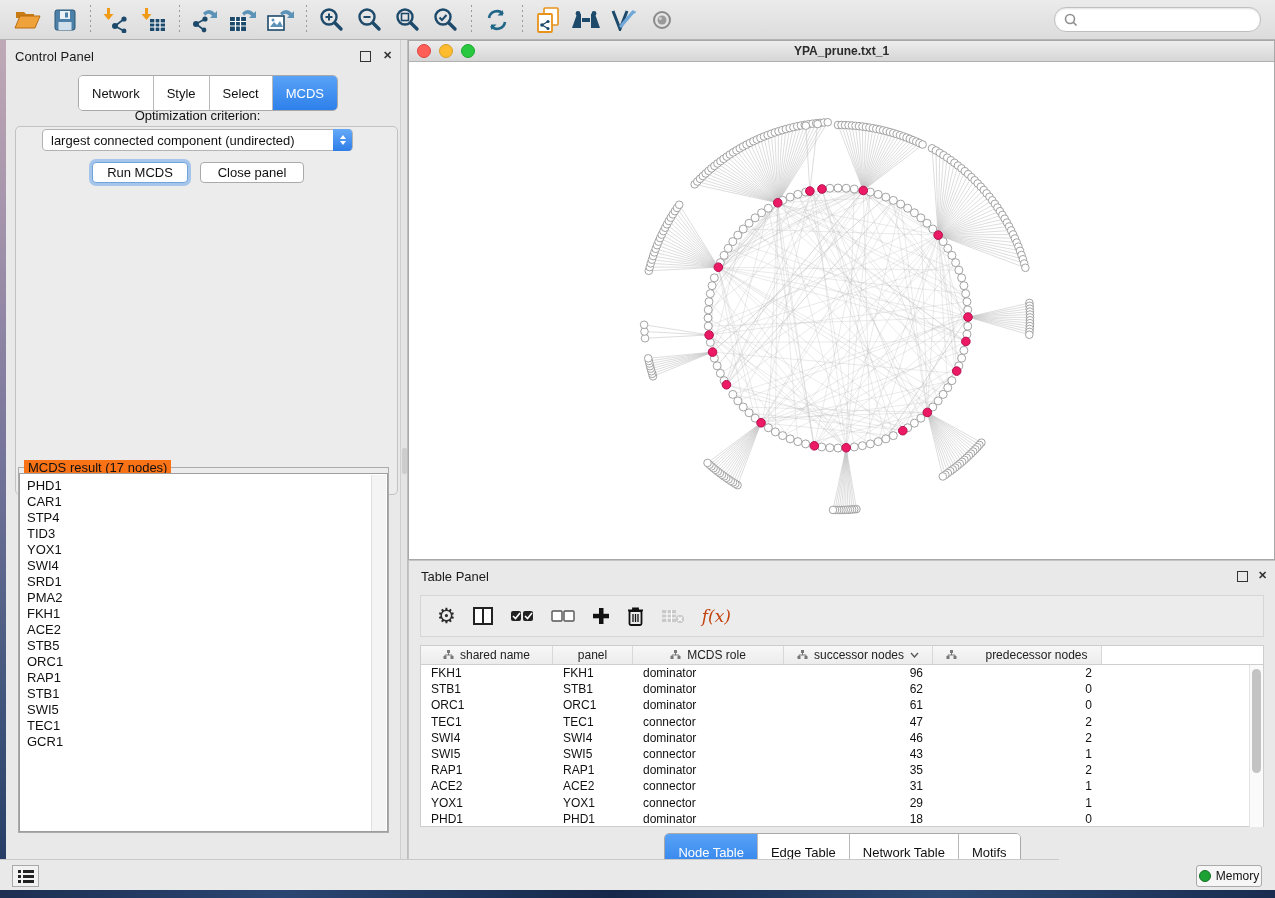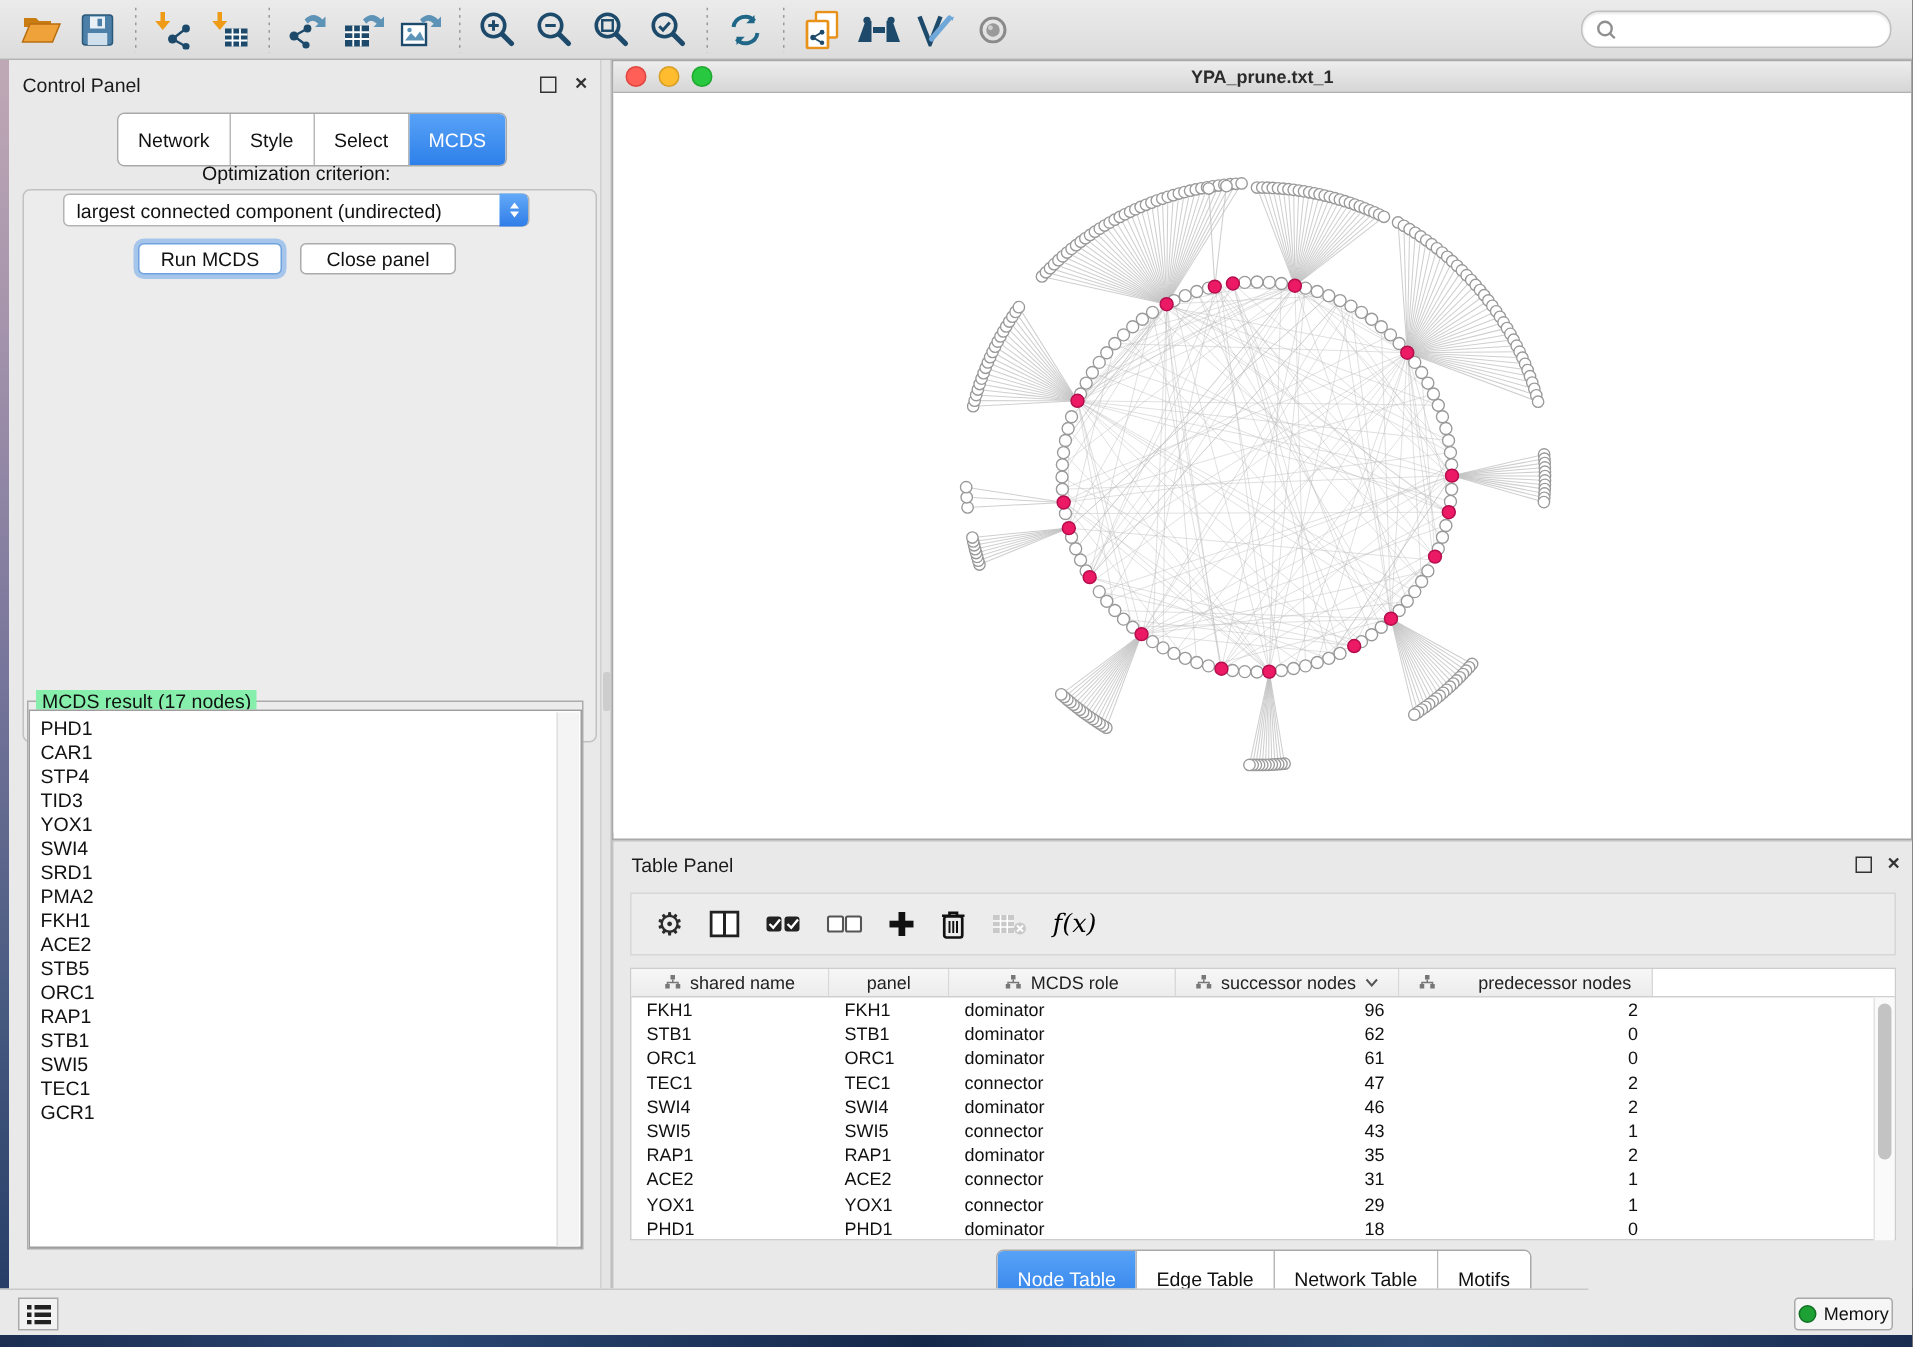--- a/index.html
+++ b/index.html
@@ -53,21 +53,21 @@
   .chev{width:0;height:0;border-left:3.5px solid transparent;border-right:3.5px solid transparent;}
   .chev.up{border-bottom:4px solid #fff;}
   .chev.dn{border-top:4px solid #fff;}
   .pbtn{height:21px;background:#fff;border:1px solid #aaa;border-radius:4px;
     font-size:13px;display:flex;align-items:center;justify-content:center;padding:0 12px;}
   #run-btn{left:86px;top:122px;width:96px;border-color:#6ea3dd;
     box-shadow:0 0 0 3px rgba(110,165,235,.55);}
   #closep-btn{left:194px;top:122px;width:104px;}
 
   #mcds-fieldset{left:12px;top:427px;width:371px;height:366px;border:1px solid #ababab;}
-  #mcds-legend{left:18px;top:420px;background:#86efac;padding:0 4px;font-size:13px;}
+  #mcds-legend{left:18px;top:420px;background:#f97316;padding:0 4px;font-size:13px;}
   #mcds-list-box{left:13px;top:433px;width:369px;height:359px;background:#fff;
     border:1px solid #9e9e9e;overflow:hidden;}
   #mcds-list{margin:0;padding:4px 0 0 7px;list-style:none;font-size:13px;line-height:16px;}
   #mcds-scroll{position:absolute;right:1px;top:1px;width:14px;height:357px;background:#f4f4f4;
     border-left:1px solid #e0e0e0;}
 
   
   #vsplit{left:400px;top:40px;width:8px;height:850px;background:#e4e4e4;
     border-left:1px solid #cfcfcf;border-right:1px solid #bdbdbd;}
   #vsplit .grip{position:absolute;left:1px;top:408px;width:5px;height:26px;background:#cdcdcd;border-radius:2px;}
@@ -109,21 +109,21 @@
   
   #status-bar{left:0;top:859px;width:1059px;height:31px;background:#e9e9e9;
     border-top:1px solid #c9c9c9;}
   #list-btn{left:12px;top:5px;width:27px;height:22px;background:#f2f2f2;border:1px solid #a9a9a9;
     display:flex;align-items:center;justify-content:center;}
   #memory-btn{left:1196px;top:5px;width:66px;height:22px;background:#f6f6f6;border:1px solid #a9a9a9;
     border-radius:3px;display:flex;align-items:center;justify-content:center;gap:5px;font-size:12px;}
   #memory-dot{width:10px;height:10px;border-radius:50%;background:#1da135;border:1px solid #117022;}
 
   .disabled-ic{opacity:1;}
-  #fx-label{font-family:"DejaVu Serif",serif;font-style:italic;font-size:17px;color:#000000;text-align:right;}
+  #fx-label{font-family:"DejaVu Serif",serif;font-style:italic;font-size:17px;color:#c2410c;text-align:right;}
 </style>
 </head>
 <body>
 
 <div id="root">
 
   <div id="toolbar" class="abs">
     <div class="tbtn">
       <svg width="27" height="21" viewBox="0 0 27 21">
         <path d="M2 3 h8 l2 2 h8 v4 H2 z" fill="#c87c12"></path>

